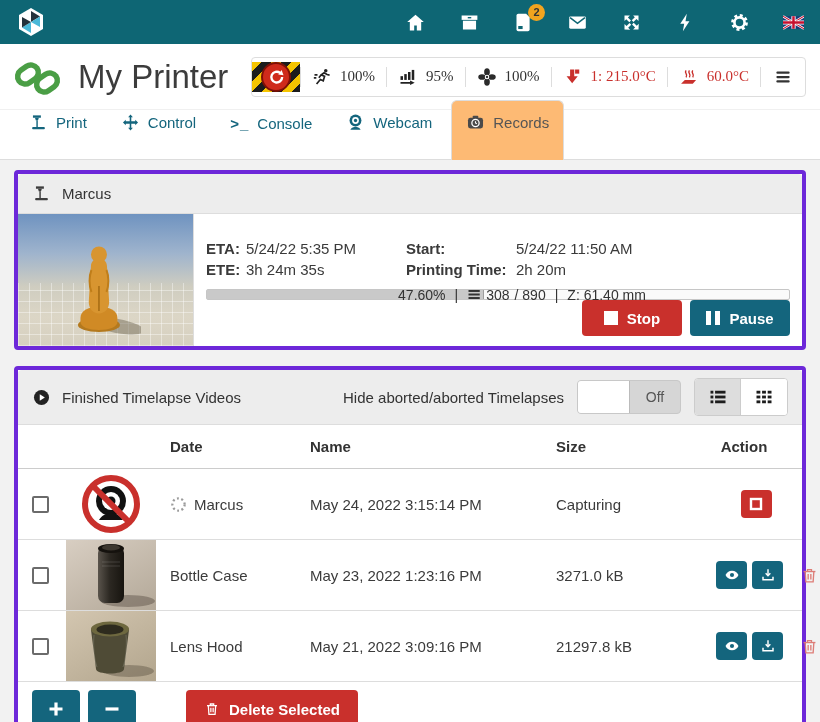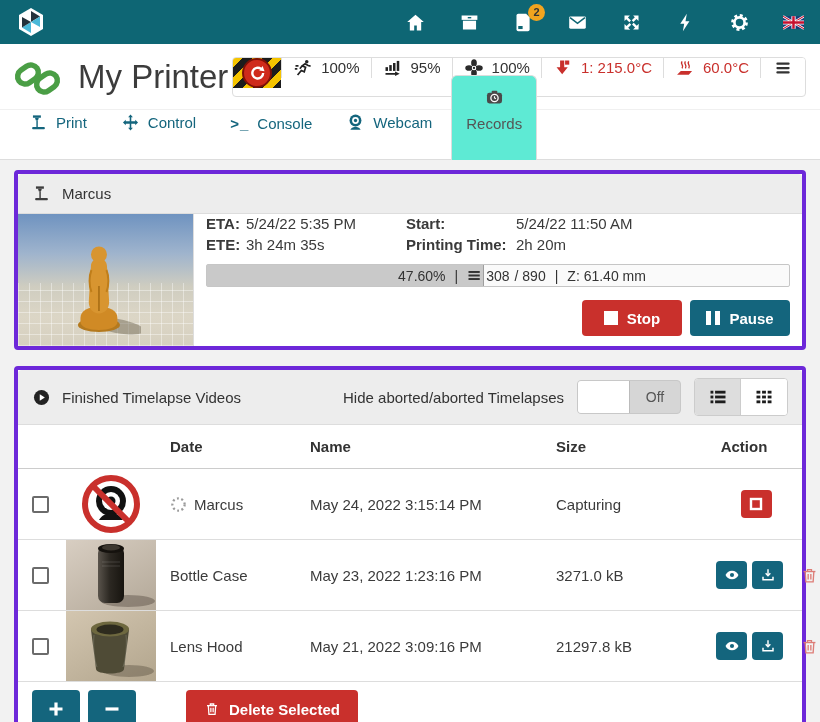--- a/index.html
+++ b/index.html
@@ -27,22 +27,22 @@
     display: flex; align-items: center; justify-content: center;
   }
   
   .printer-header {
     background: #fff; height: 66px;
     display: flex; align-items: center; padding: 0 14px;
     border-bottom: 1px solid #f0f0f0;
   }
   .page-title { font-size: 33px; font-weight: 500; color: #3c3c3c; margin-left: 16px; }
   .status-group {
-    margin-left: auto; display: flex; align-items: flex-start; height: 40px;
-    border: 1px solid #ddd; border-radius: 4px; background: #fff; overflow: hidden;
+    margin-left: auto; display: flex; align-items: center; height: 40px;
+    border: 1px solid #ddd; border-radius: 4px; background: #fff; overflow: hidden; font-family: Liberation Serif, serif;
   }
   .status-seg {
     display: flex; align-items: center; gap: 8px; padding: 0 11px;
     border-left: 1px solid #ddd; font-size: 15px; color: #333; cursor: pointer; background:#fff;
   }
   .status-seg svg { width: 20px; height: 20px; }
   .status-temp { color: #c9302c; }
   .estop-seg { width: 48px; padding: 0; border-left: none;
     background: repeating-linear-gradient(135deg, #f5c400 0 7px, #1c1c1c 7px 14px);
     display:flex; align-items:center; justify-content:center; }
@@ -56,42 +56,42 @@
     padding: 0 14px; height: 50px; border-bottom: 1px solid #ddd;
   }
   .tab {
     display: flex; align-items: center; gap: 8px;
     padding: 12px 14px 28px; font-size: 15px; color: #14657d; cursor: pointer;
     border: 1px solid transparent; border-bottom: none;
     border-radius: 6px 6px 0 0; margin-bottom: -1px; position: relative;
   }
   .tab svg { width: 19px; height: 19px; }
   .tab-glyph { font-weight: bold; font-size: 15px; letter-spacing: 1px; }
-  .tab.active { background: #5eead4; border-color: #ddd; color: #555; z-index: 2; flex-direction: column; }
+  .tab.active { background: #fdba74; border-color: #ddd; color: #555; z-index: 2; }
   
   .card { background: #fff; border: 4px solid #6d28d9; border-radius: 4px; margin: 0 14px; }
   .card-header {
     background: #ededed; border-bottom: 1px solid #ddd; border-radius: 4px 4px 0 0;
     padding: 10px 14px; font-size: 15px; color: #333;
     display: flex; align-items: center; gap: 11px;
   }
   .card-header svg { width: 19px; height: 19px; }
   .job-card { margin-top: 10px; }
   .job-body { display: flex; }
   .job-thumb {
     width: 176px; height: 132px; flex: none; position: relative; overflow: hidden;
     border-right: 1px solid #ddd;
     background: linear-gradient(180deg,#6f93c0 0%,#9fb4cd 30%,#cfcdc0 55%,#dcd6c6 78%,#d6d0c0 100%);
   }
   .job-thumb-grid { position:absolute; left:0; right:0; top:52%; bottom:0;
     background-image:
       repeating-linear-gradient(0deg, rgba(255,255,255,.4) 0 1px, transparent 1px 11px),
       repeating-linear-gradient(90deg, rgba(255,255,255,.4) 0 1px, transparent 1px 11px); }
   .job-thumb svg.statue { position: absolute; left: 50%; top: 12px; transform: translateX(-54%); }
-  .job-info { flex: 1; height: 132px; padding: 1px 12px 10px; display: flex; flex-direction: column; }
+  .job-info { flex: 1; height: 132px; padding: 26px 12px 10px; display: flex; flex-direction: column; }
   .job-meta { display: grid; grid-template-columns: 40px 160px 110px auto; row-gap: 4px; font-size: 15px; color:#3a3a3a; }
   .job-meta b { font-weight: bold; }
   .progress { margin-top: 11px; height: 23px; border: 1px solid #c6c6c6; background: #fafafa; border-radius: 2px; position: relative; }
   .progress-fill { position: absolute; top:0; bottom:0; left:0; background: #c9c9c9; border-right: 1px solid #9e9e9e; }
   .progress-text { position: absolute; inset: 0; display: flex; align-items: center; justify-content: center; gap: 9px; font-size: 14px; color: #333; margin-left: 48px; }
   .progress-text svg { width: 15px; height: 15px; }
   .job-buttons { margin-top: auto; display: flex; justify-content: flex-end; gap: 8px; }
   .btn { display: inline-flex; align-items: center; justify-content: center; gap: 9px;
     border: none; border-radius: 4px; font-size: 15px; font-weight: bold; color: #fff;
     height: 36px; cursor: pointer; font-family: inherit; }

